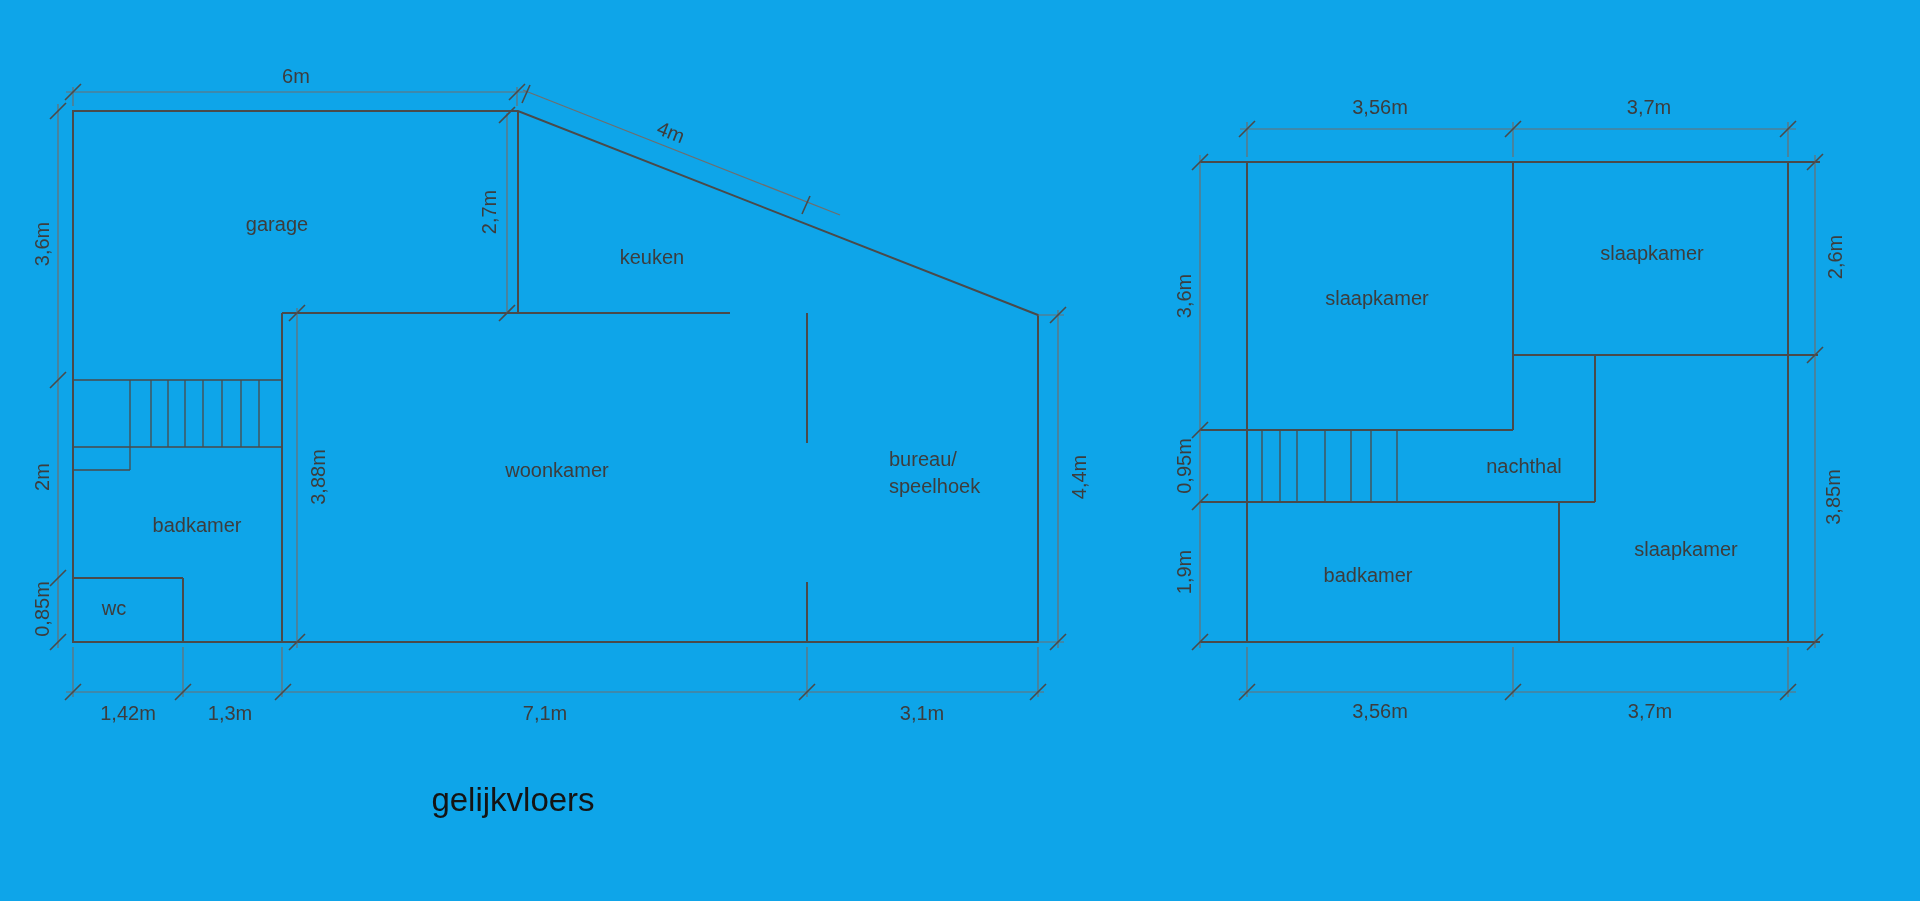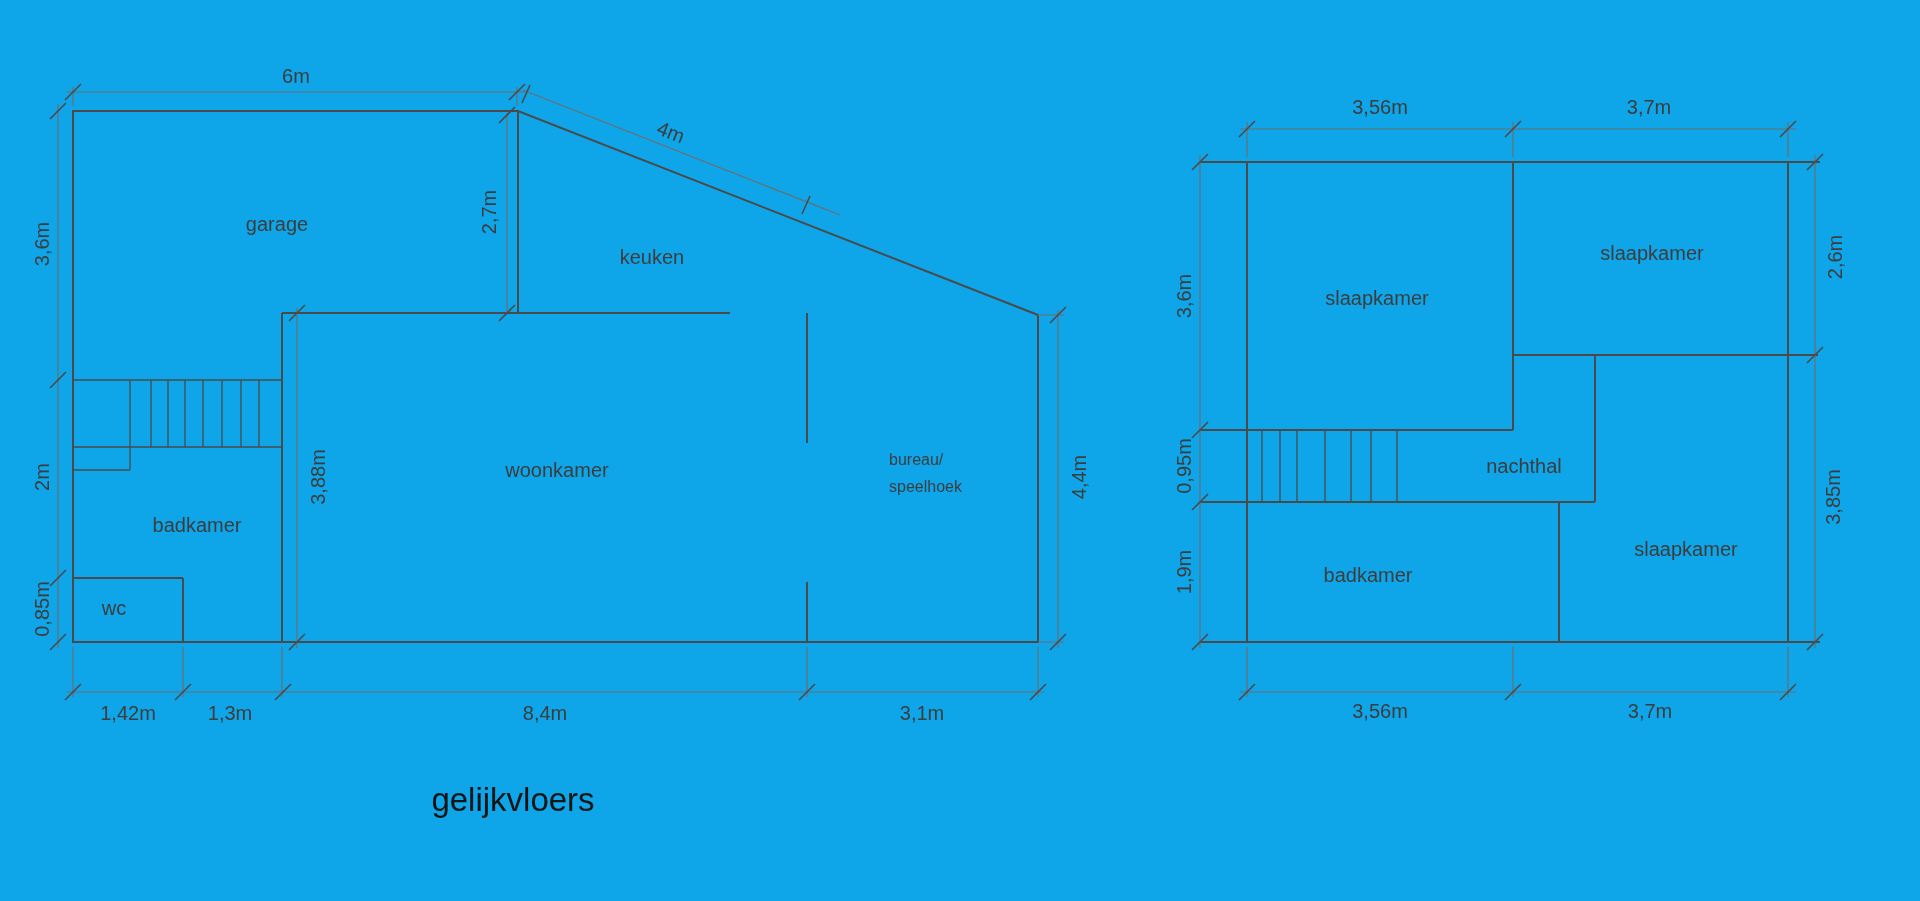--- a/index.html
+++ b/index.html
@@ -16,21 +16,21 @@
     transform:translate(-50%,-50%);
     font-size:20px;
     color:#3d3d3d;
     white-space:nowrap;
     line-height:1;
   }
   .lbl.v{transform:translate(-50%,-50%) rotate(-90deg);}
   .lbl.roof{transform:translate(-50%,-50%) rotate(21.5deg);}
   .room2{
     position:absolute;
-    font-size:16px;
+    font-size:20px;
     color:#3d3d3d;
     line-height:27px;
     white-space:nowrap;
   }
   .title{
     position:absolute;
     transform:translate(-50%,-50%);
     font-size:33px;
     font-weight:normal;
     color:#141414;
@@ -94,21 +94,21 @@
   <div class="lbl" style="left:296px;top:76px">6m</div>
   <div class="lbl roof" style="left:671px;top:132px">4m</div>
   <div class="lbl v" style="left:42px;top:244px">3,6m</div>
   <div class="lbl v" style="left:42px;top:477px">2m</div>
   <div class="lbl v" style="left:42px;top:609px">0,85m</div>
   <div class="lbl v" style="left:489px;top:212px">2,7m</div>
   <div class="lbl v" style="left:318px;top:477px">3,88m</div>
   <div class="lbl v" style="left:1079px;top:477px">4,4m</div>
   <div class="lbl" style="left:128px;top:713px">1,42m</div>
   <div class="lbl" style="left:230px;top:713px">1,3m</div>
-  <div class="lbl" style="left:545px;top:713px">8,4m</div>
+  <div class="lbl" style="left:545px;top:713px">7,1m</div>
   <div class="lbl" style="left:922px;top:713px">3,1m</div>
 
   <div class="lbl" style="left:277px;top:224px">garage</div>
   <div class="lbl" style="left:652px;top:257px">keuken</div>
   <div class="lbl" style="left:557px;top:470px">woonkamer</div>
   <div class="lbl" style="left:197px;top:525px">badkamer</div>
   <div class="lbl" style="left:114px;top:608px">wc</div>
   <div class="room2" style="left:889px;top:446px">
     <div>bureau/</div>
     <div>speelhoek</div>

